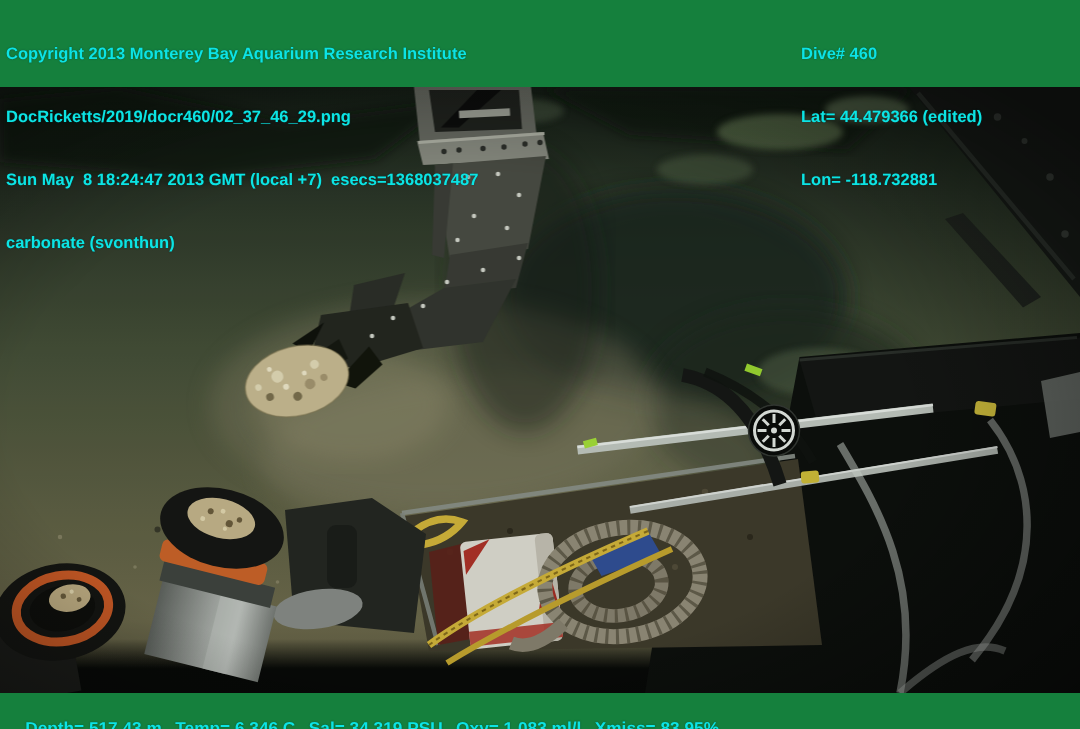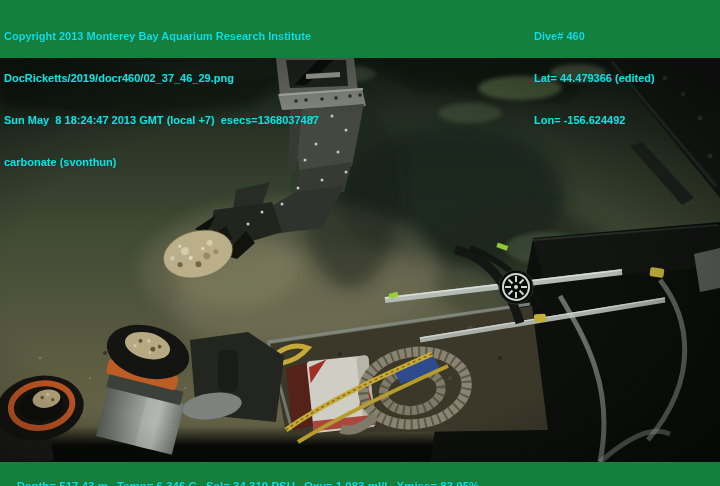--- a/index.html
+++ b/index.html
@@ -294,20 +294,20 @@
   <div id="ov-top-left" class="ov">
     <div>Copyright 2013 Monterey Bay Aquarium Research Institute</div>
     <div>DocRicketts/2019/docr460/02_37_46_29.png</div>
     <div>Sun May  8 18:24:47 2013 GMT (local +7)  esecs=1368037487</div>
     <div>carbonate (svonthun)</div>
   </div>
 
   <div id="ov-top-right" class="ov">
     <div>Dive# 460</div>
     <div>Lat= 44.479366 (edited)</div>
-    <div>Lon= -156.624492</div>
+    <div>Lon= -118.732881</div>
   </div>
 
   <div id="ov-bottom" class="ov">
     <span class="seg">Depth= 517.43 m</span><span class="seg">Temp= 6.346 C</span><span class="seg">Sal= 34.319 PSU</span><span class="seg">Oxy= 1.083 ml/l</span><span class="seg">Xmiss= 83.95%</span>
   </div>
 
 </div>
 
 </body></html>

